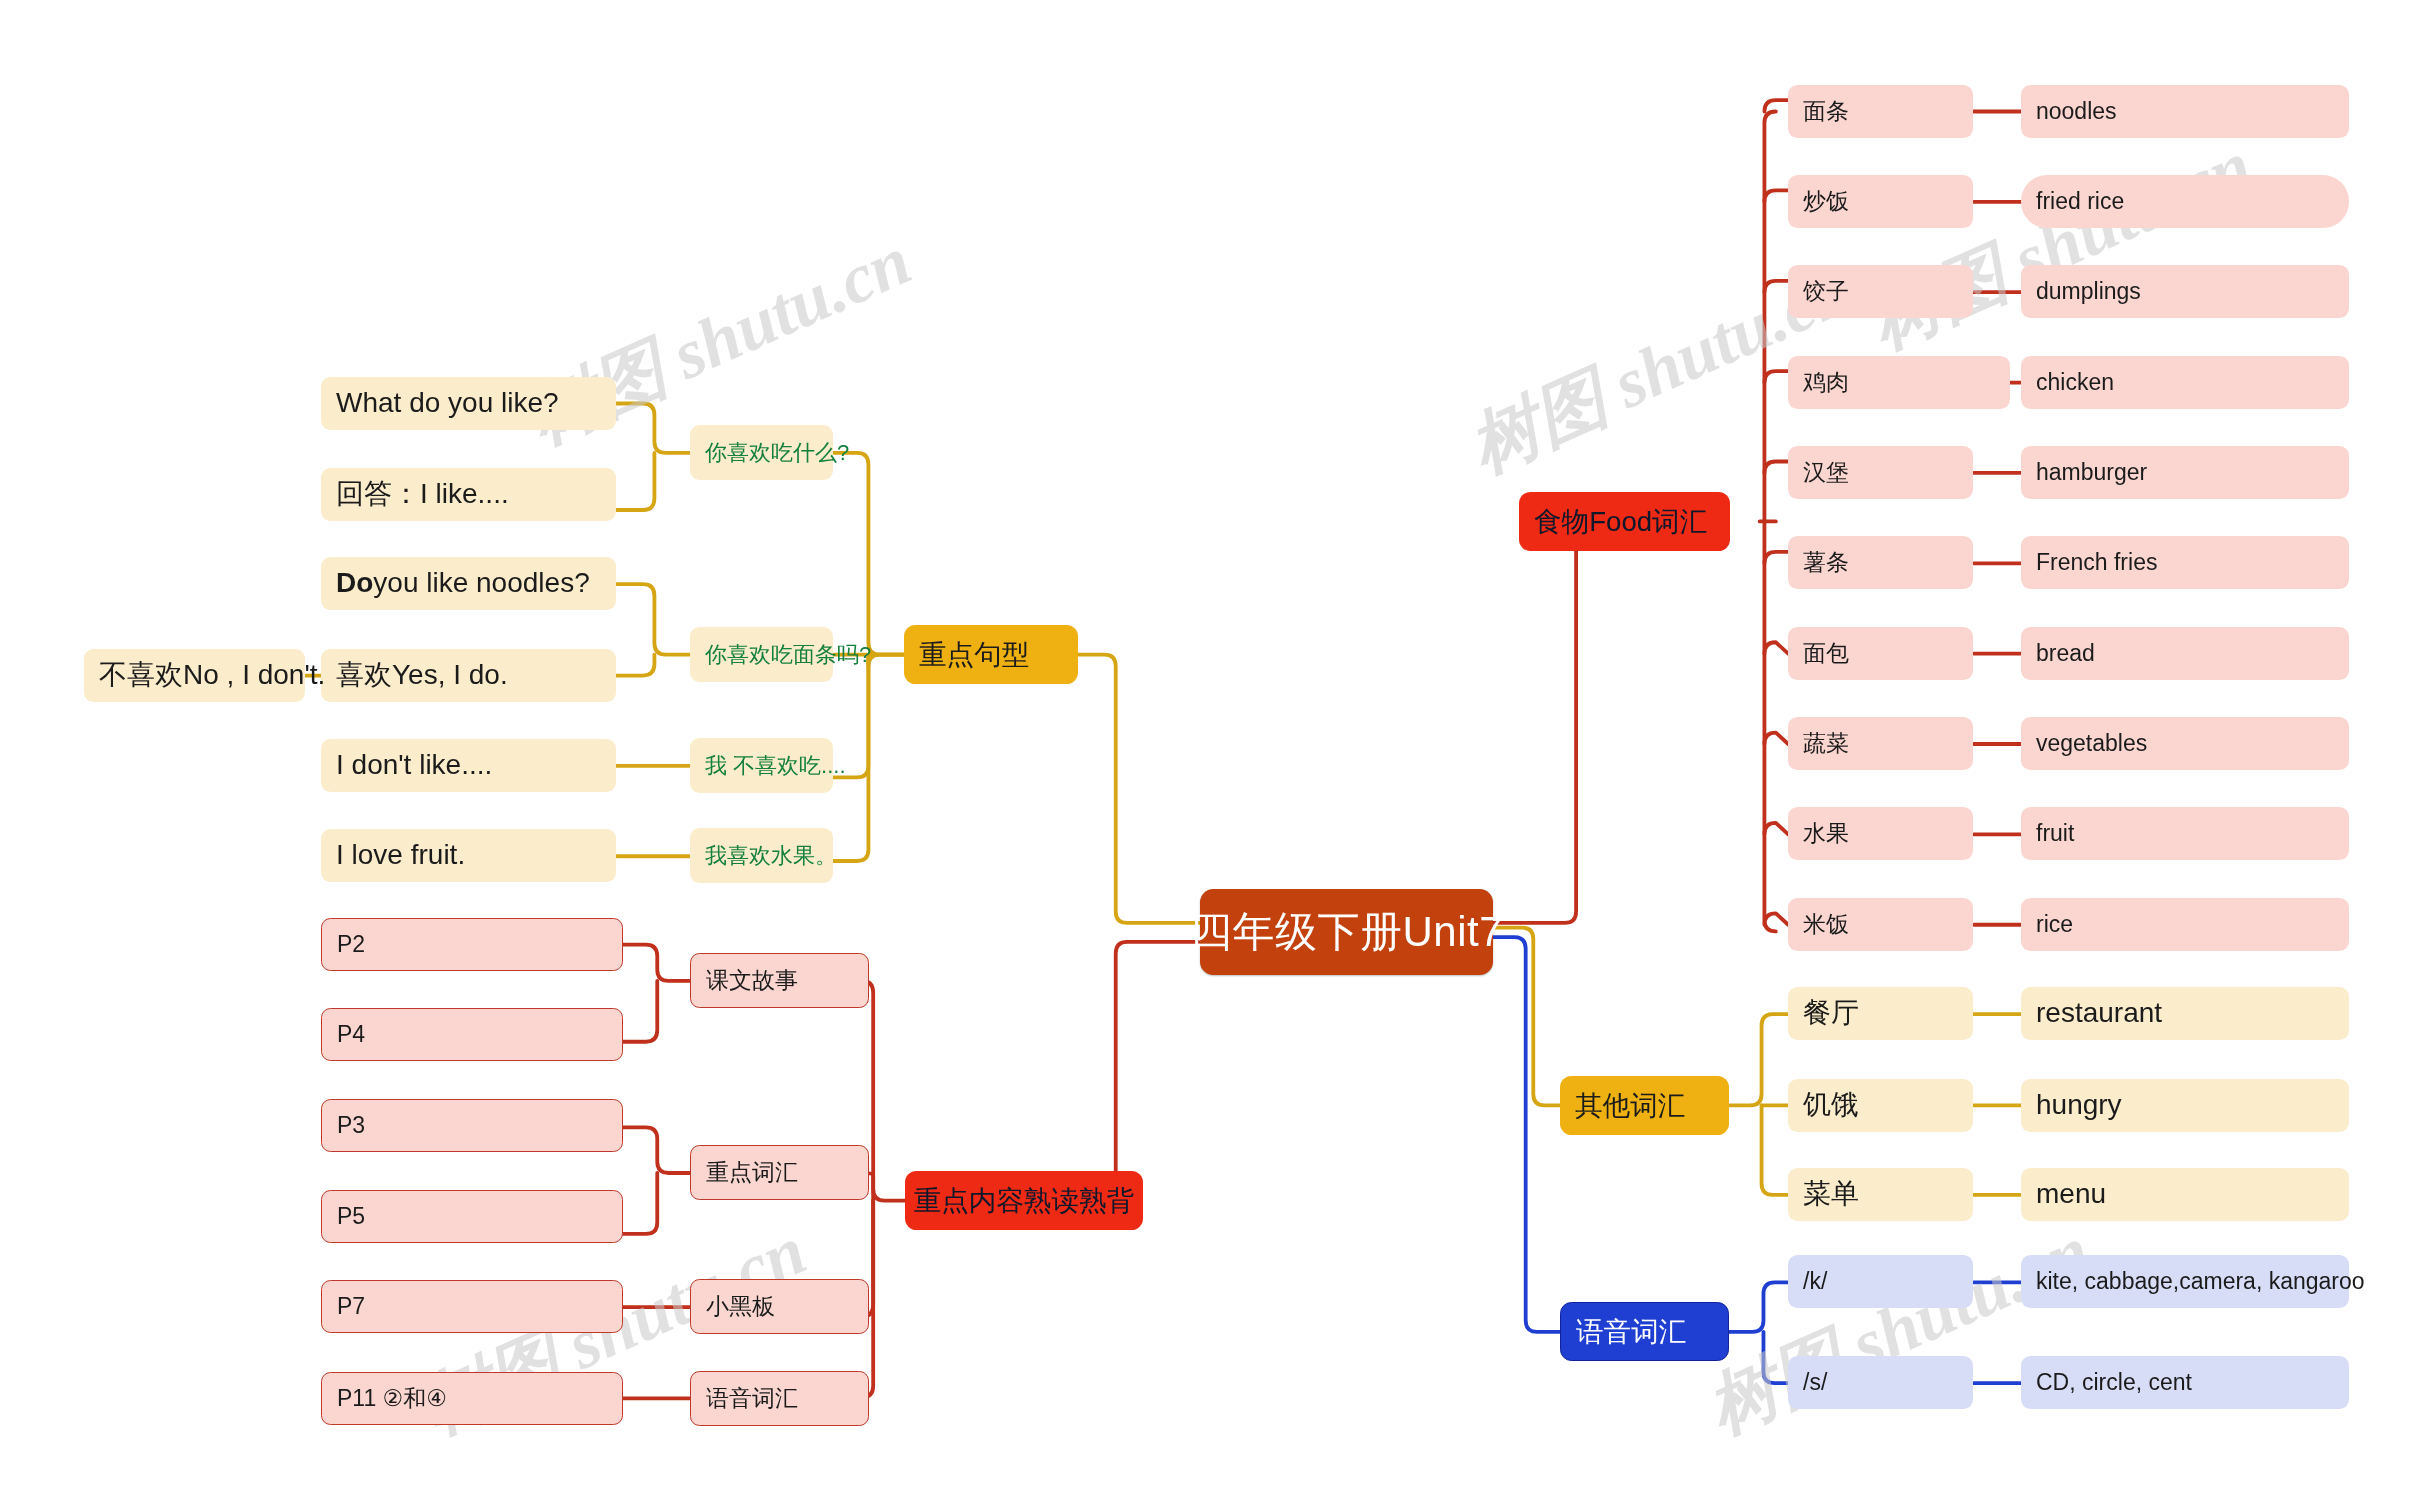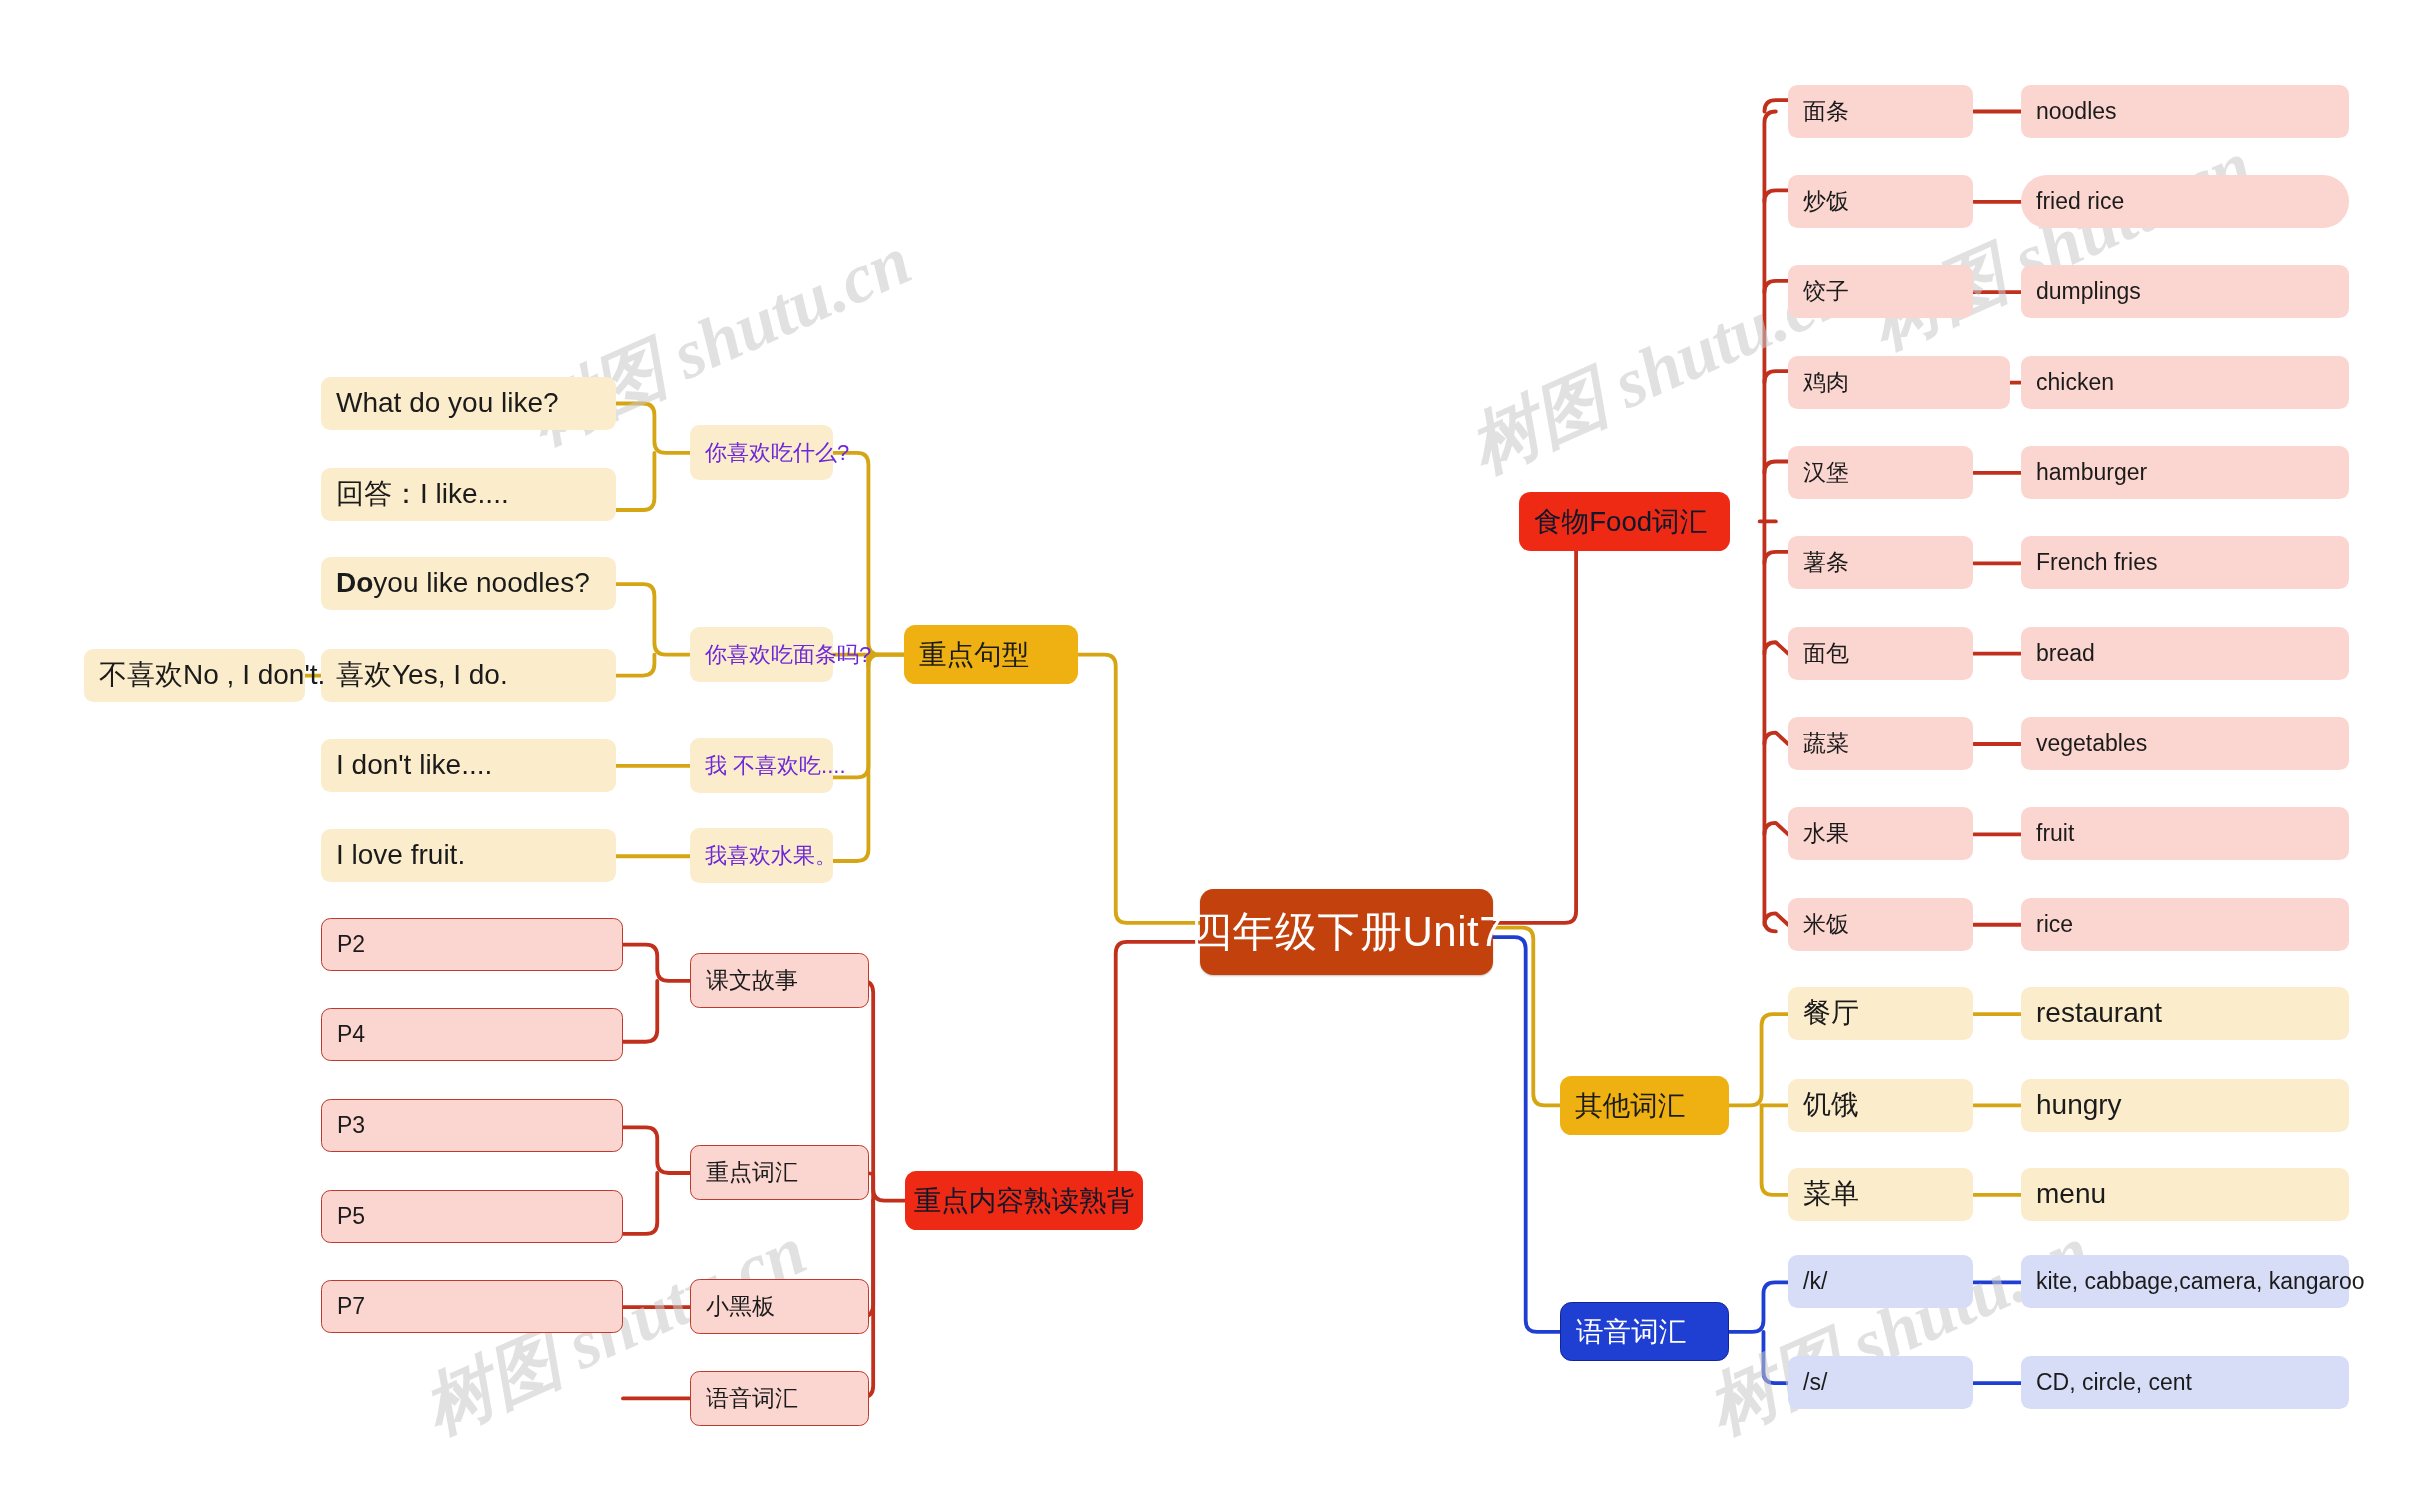--- a/index.html
+++ b/index.html
@@ -56,21 +56,21 @@
   }
 
   
   .n-gold{ background:#eeb111; color:#1b1b1b; font-size:27.6px; border-radius:11.4px;}
   .n-red { background:#ee2a15; color:#0f172a; font-size:27.6px; border-radius:11.4px;}
   .n-blue{ background:#1f3fd2; color:#ffffff; font-size:27.6px; border-radius:11.4px;
            border:1.9px solid #12239a;}
 
   
   .n-cream     { background:#fbeccb; color:#1b1b1b; font-size:28px;}
-  .n-cream-sm  { background:#fbeccb; color:#6d28d9; font-size:22px;}
+  .n-cream-sm  { background:#fbeccb; color:#15803d; font-size:22px;}
   .n-pink      { background:#fbd6d0; color:#1b1b1b; font-size:23px;}
   .n-pink-out  { background:#fbd6d0; color:#1b1b1b; font-size:23px;
                  border:1.9px solid #c0392b;}
   .n-lav       { background:#d7dcf7; color:#1b1b1b; font-size:23px;}
 
   .bold{font-weight:700;}
 </style>
 </head>
 <body>
 
@@ -191,20 +191,21 @@
   <div class="node n-pink-out" style="left:690px;top:953px;width:179px;height:55px;">课文故事</div>
   <div class="node n-pink-out" style="left:690px;top:1145px;width:179px;height:55px;">重点词汇</div>
   <div class="node n-pink-out" style="left:690px;top:1279px;width:179px;height:55px;">小黑板</div>
   <div class="node n-pink-out" style="left:690px;top:1371px;width:179px;height:55px;">语音词汇</div>
 
   <div class="node n-pink-out" style="left:321px;top:918px;width:302px;height:53px;">P2</div>
   <div class="node n-pink-out" style="left:321px;top:1008px;width:302px;height:53px;">P4</div>
   <div class="node n-pink-out" style="left:321px;top:1099px;width:302px;height:53px;">P3</div>
   <div class="node n-pink-out" style="left:321px;top:1190px;width:302px;height:53px;">P5</div>
   <div class="node n-pink-out" style="left:321px;top:1280px;width:302px;height:53px;">P7</div>
+  <div class="node n-pink-out" style="left:321px;top:1372px;width:302px;height:53px;">P11 ②和④</div>
 
   <div class="node n-red" style="left:1519px;top:492px;width:211px;height:59px;">食物Food词汇</div>
 
   <div class="node n-pink" style="left:1788px;top:85px;width:185px;height:53px;">面条</div>
   <div class="node n-pink" style="left:1788px;top:175px;width:185px;height:53px;">炒饭</div>
   <div class="node n-pink" style="left:1788px;top:265px;width:185px;height:53px;">饺子</div>
   <div class="node n-pink" style="left:1788px;top:356px;width:222px;height:53px;">鸡肉</div>
   <div class="node n-pink" style="left:1788px;top:446px;width:185px;height:53px;">汉堡</div>
   <div class="node n-pink" style="left:1788px;top:536px;width:185px;height:53px;">薯条</div>
   <div class="node n-pink" style="left:1788px;top:627px;width:185px;height:53px;">面包</div>

